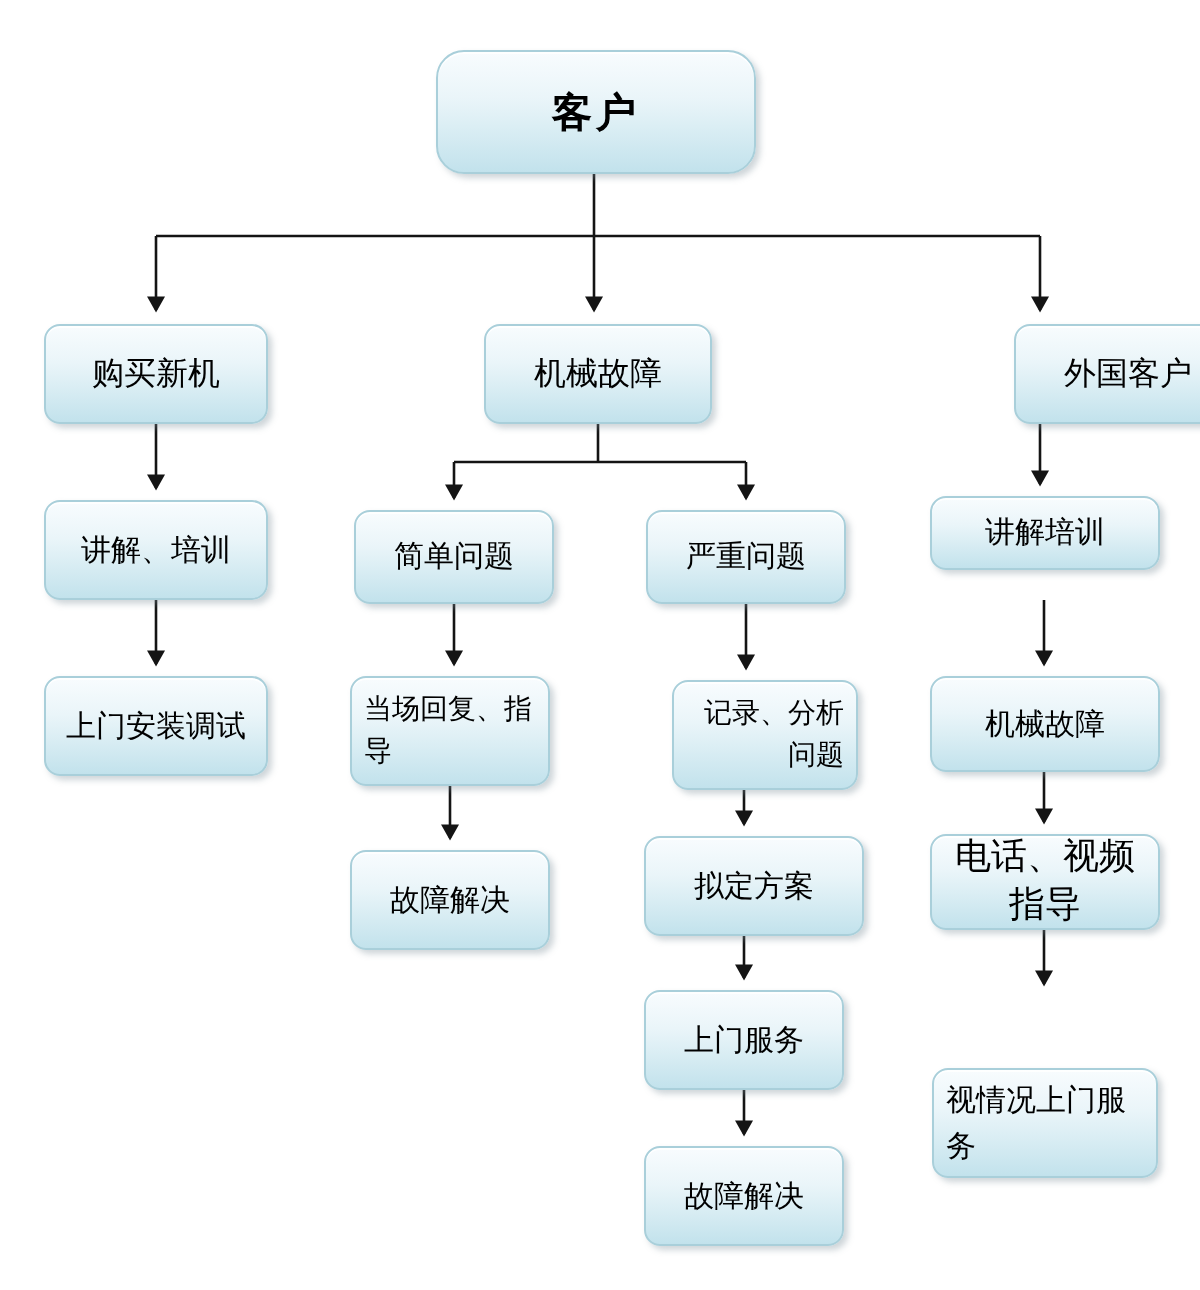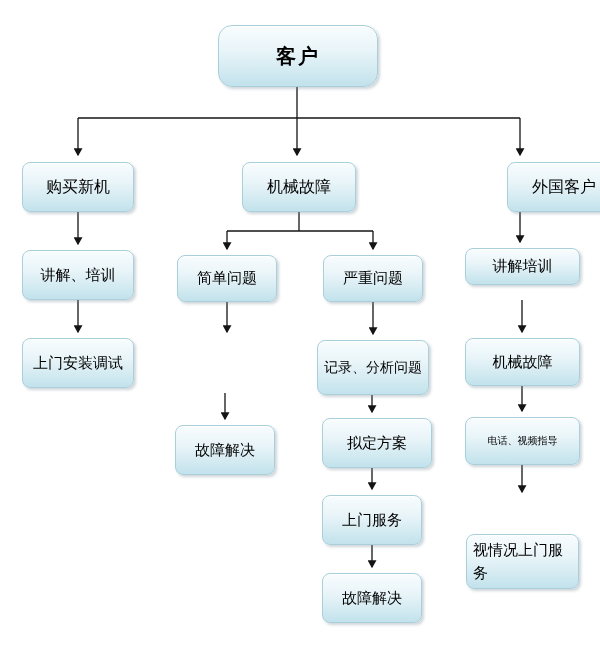--- a/index.html
+++ b/index.html
@@ -23,21 +23,21 @@
   }
   .node.root{
     border-radius:14px;
     font-size:20px;font-weight:bold;letter-spacing:2px;
   }
   .node.lvl2{font-size:16px;}
   .node.wrap{
     justify-content:flex-start;text-align:left;
     font-size:14px;line-height:1.5;padding:4px 6px;
   }
-  .node.small{font-size:10px;align-items:center;}
+  .node.small{font-size:18px;align-items:center;}
   .node span{display:block;width:100%;}
   .node.wrap span{width:100%;}
 </style>
 </head>
 <body>
 
 <div class="stage">
 
   <svg class="wires" viewBox="0 0 600 645">
     <defs>
@@ -97,25 +97,28 @@
     <span>讲解、培训</span>
   </div>
 
   <div class="node" style="left:177px;top:255px;width:100px;height:47px;">
     <span>简单问题</span>
   </div>
   <div class="node" style="left:323px;top:255px;width:100px;height:47px;">
     <span>严重问题</span>
   </div>
 
+  <div class="node wrap" style="left:175px;top:338px;width:100px;height:55px;">
+    <span>当场回复、指导</span>
+  </div>
   <div class="node" style="left:175px;top:425px;width:100px;height:50px;">
     <span>故障解决</span>
   </div>
 
-  <div class="node wrap" style="left:317px;top:340px;width:112px;height:55px;">
+  <div class="node wrap" style="left:336px;top:340px;width:93px;height:55px;text-align:right;">
     <span>记录、分析问题</span>
   </div>
   <div class="node" style="left:322px;top:418px;width:110px;height:50px;">
     <span>拟定方案</span>
   </div>
   <div class="node" style="left:322px;top:495px;width:100px;height:50px;">
     <span>上门服务</span>
   </div>
   <div class="node" style="left:322px;top:573px;width:100px;height:50px;">
     <span>故障解决</span>

